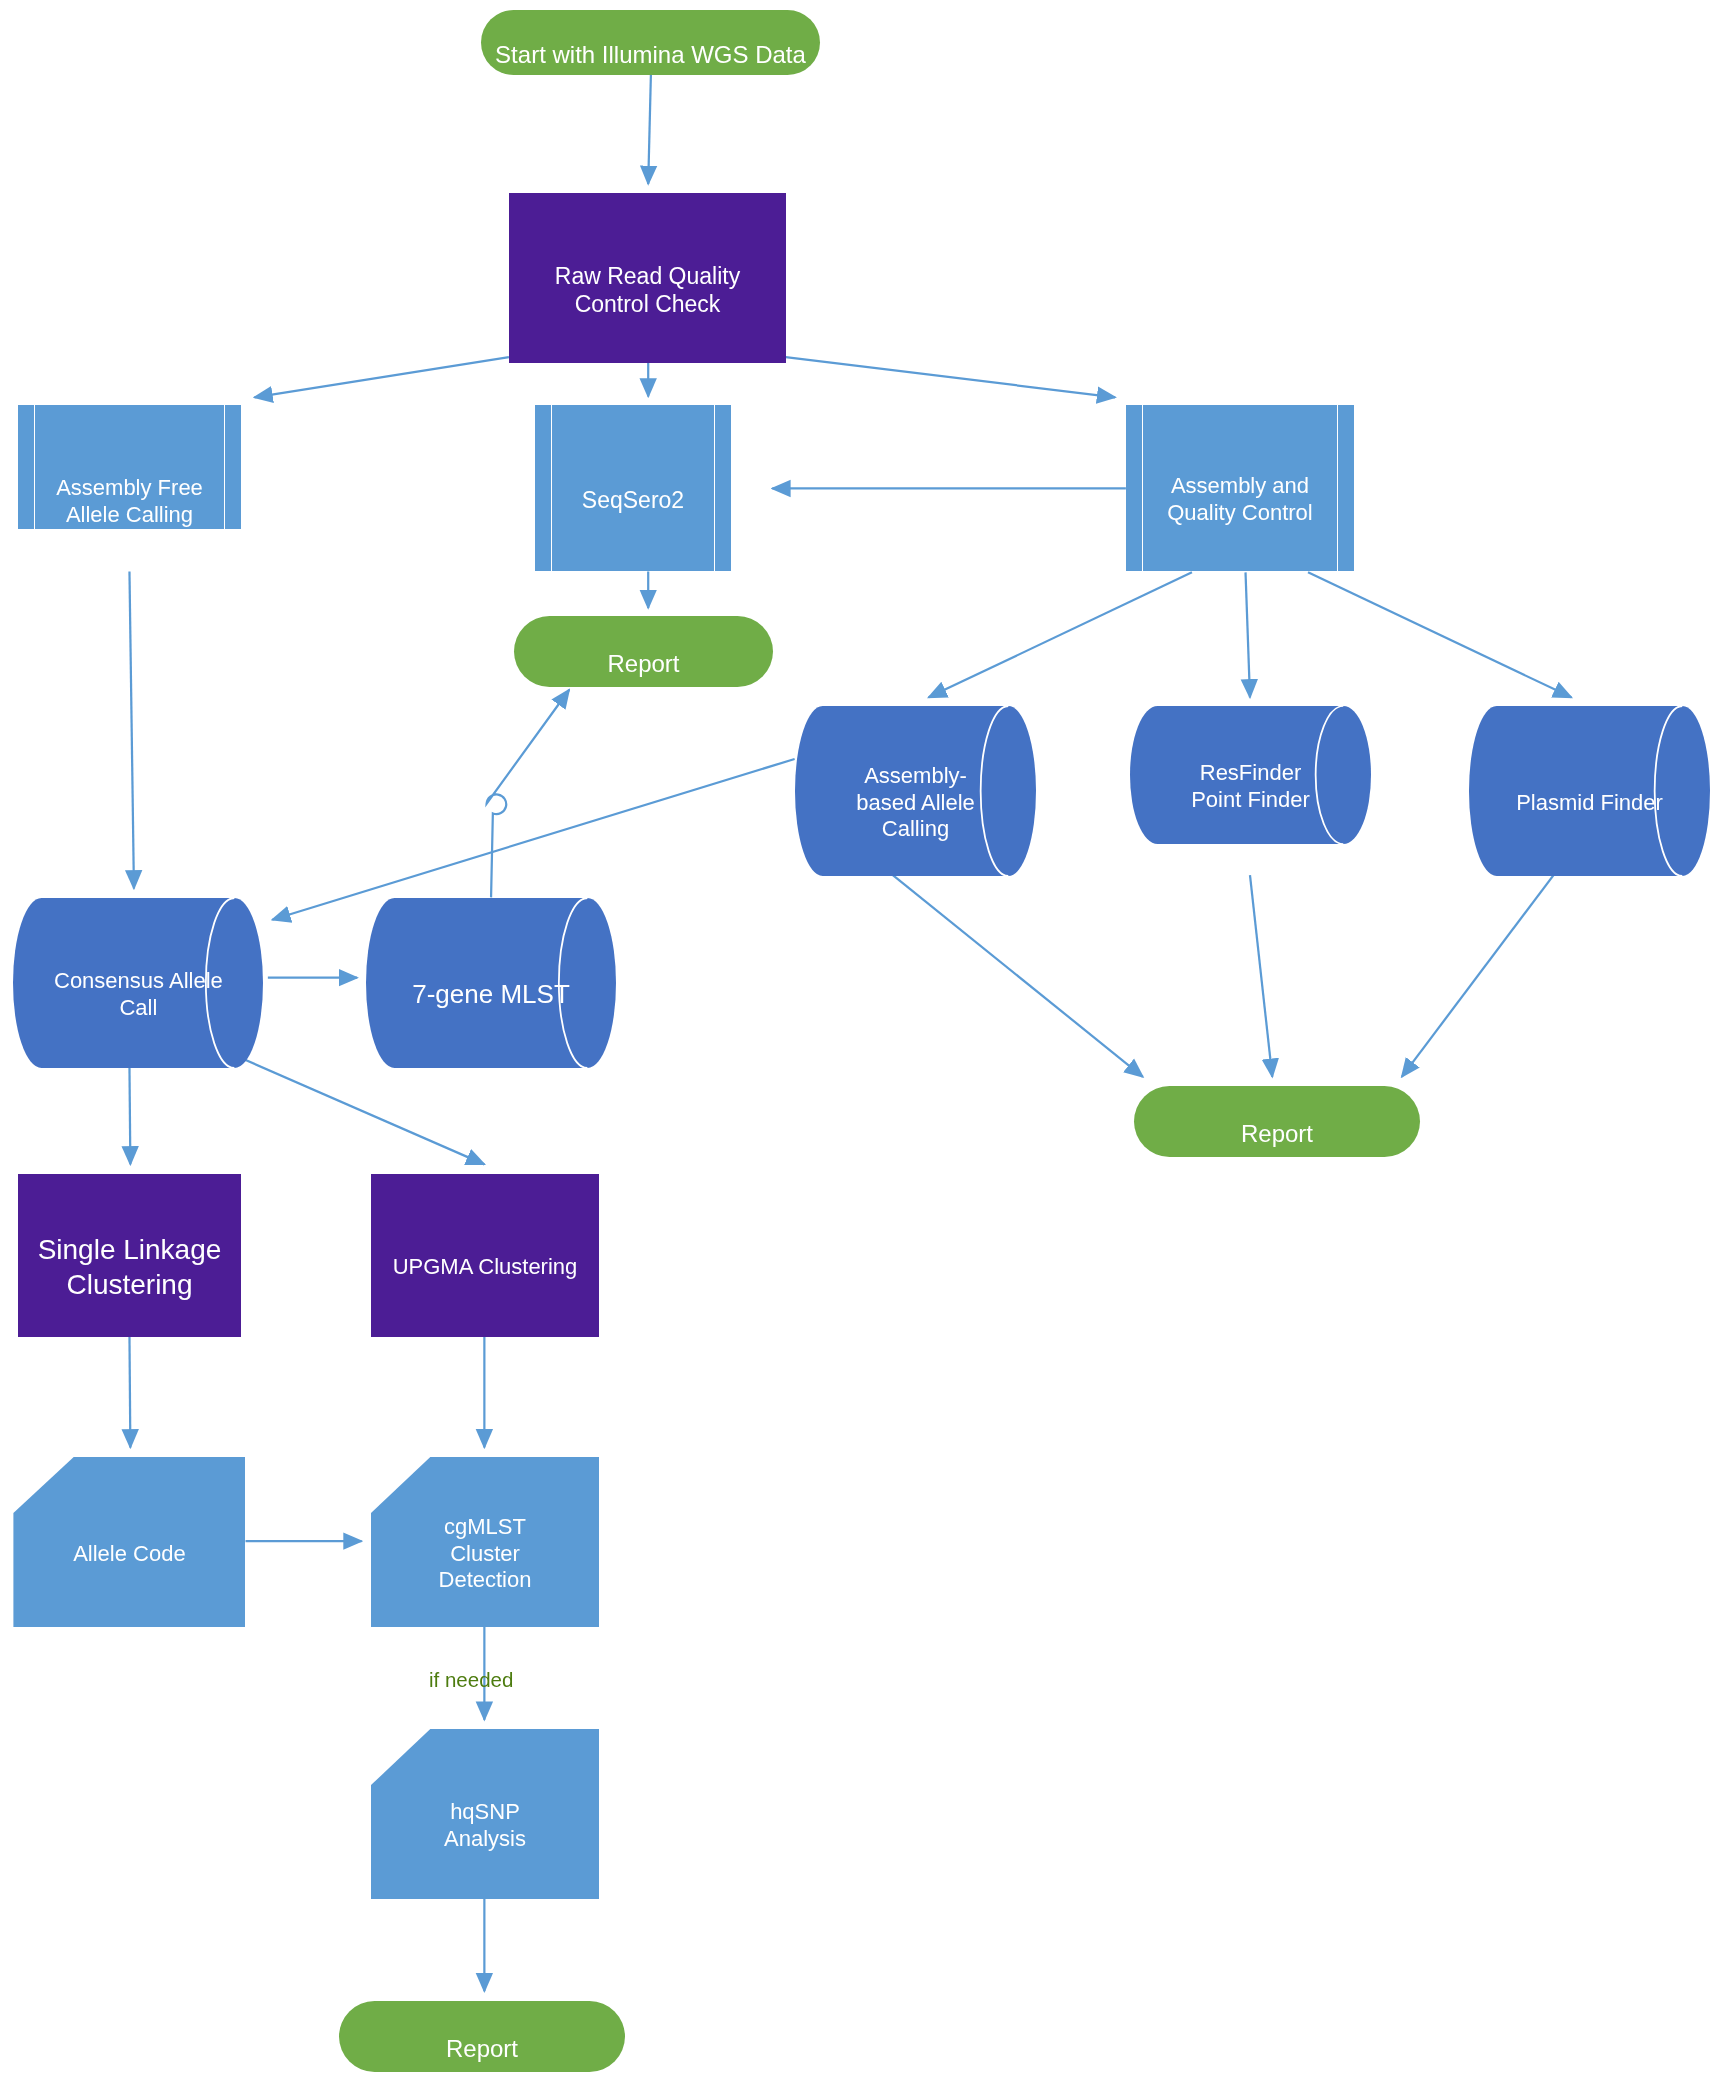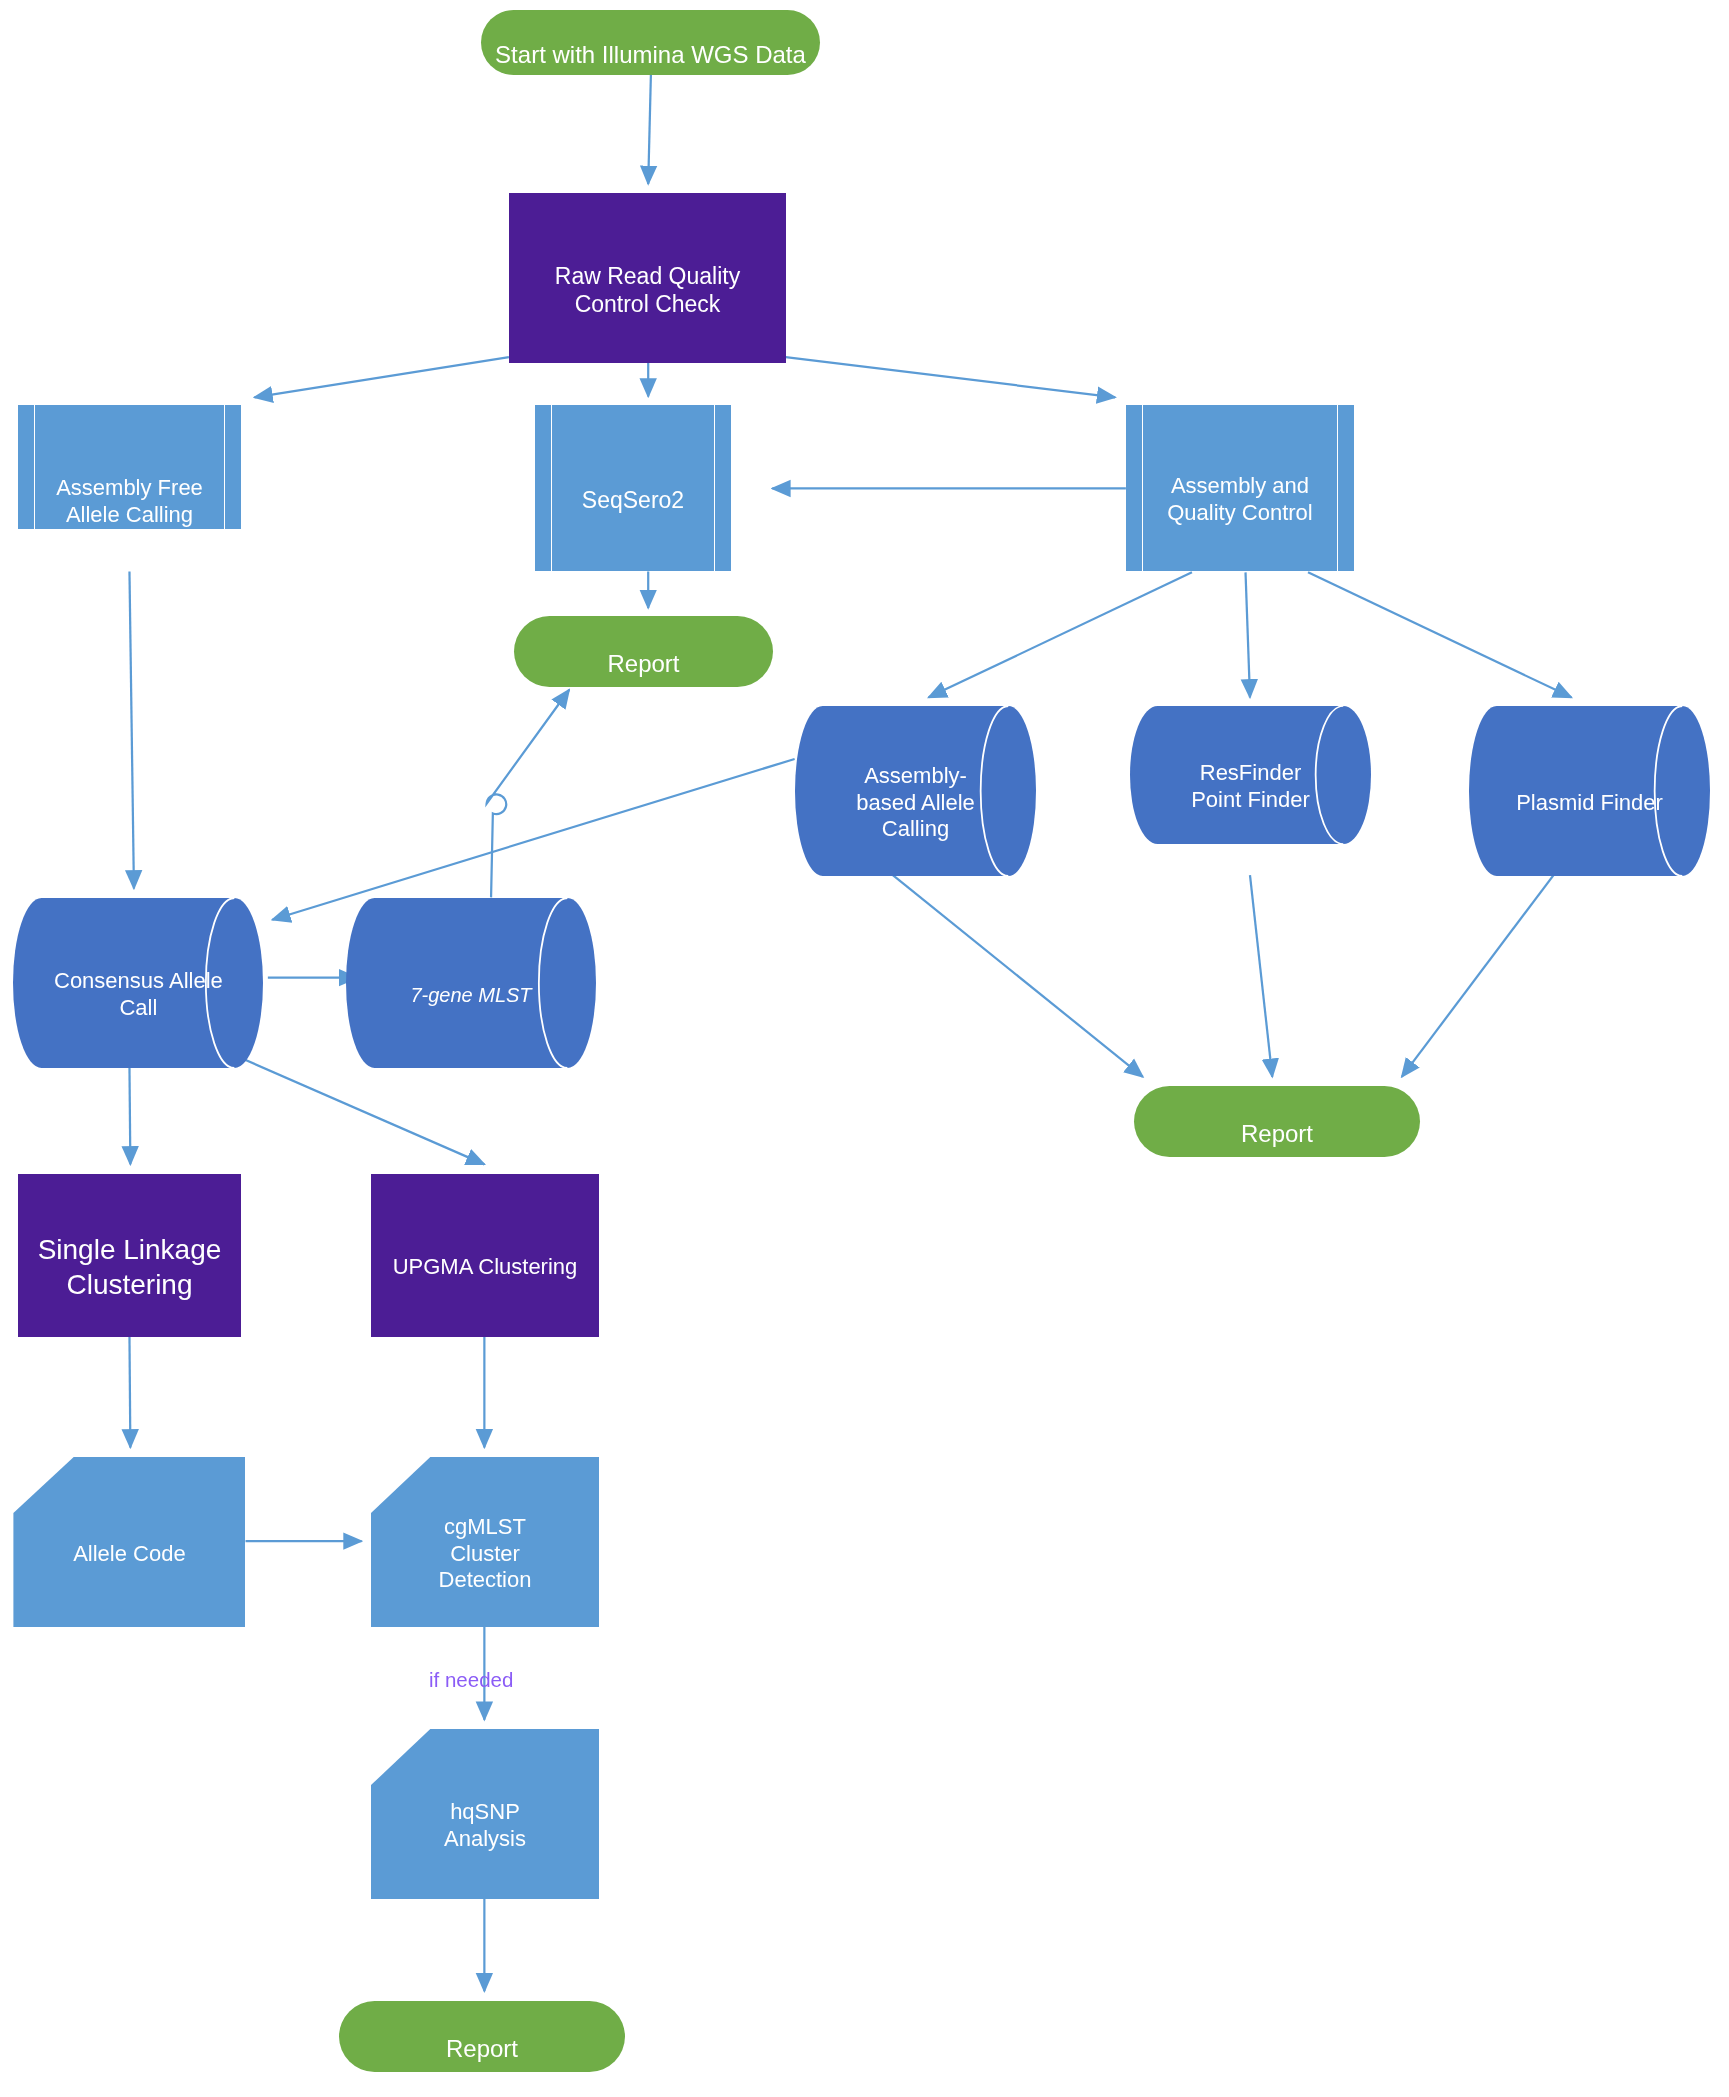--- a/index.html
+++ b/index.html
@@ -194,21 +194,21 @@
         <span class="lbl">Plasmid Finder</span>
       </div>
       <div class="node shape-cylinder" style="left: 13.4px; top: 898px; width: 250px; height: 170px; font-size: 22px;">
         <svg class="cyl-svg" viewBox="0 0 560 380" preserveAspectRatio="none">
           <path d="M64,0 L496,0 a64,190 0 0,1 0,380 L64,380 a64,190 0 0,1 0,-380 Z" fill="#4472c4"></path>
           <path d="M496,0 a64,190 0 0,0 0,380" fill="none" stroke="#ffffff" stroke-width="4"></path>
         </svg>
         <span class="lbl">Consensus Allele
 Call</span>
       </div>
-      <div class="node shape-cylinder" style="left: 346px; top: 898px; width: 250px; height: 170px; font-size: 20px; font-style: italic;">
+      <div class="node shape-cylinder" style="left: 366px; top: 898px; width: 250px; height: 170px; font-size: 26px;">
         <svg class="cyl-svg" viewBox="0 0 560 380" preserveAspectRatio="none">
           <path d="M64,0 L496,0 a64,190 0 0,1 0,380 L64,380 a64,190 0 0,1 0,-380 Z" fill="#4472c4"></path>
           <path d="M496,0 a64,190 0 0,0 0,380" fill="none" stroke="#ffffff" stroke-width="4"></path>
         </svg>
         <span class="lbl">7-gene MLST</span>
       </div>
       <div class="node shape-terminator" style="left: 1134px; top: 1086px; width: 286px; height: 71px; font-size: 24px;">
         <span class="lbl">Report</span>
       </div>
       <div class="node shape-process" style="left: 18px; top: 1174px; width: 223px; height: 163px; font-size: 28px;">
@@ -229,17 +229,17 @@
       <div class="node shape-card" style="left: 371px; top: 1729px; width: 228px; height: 170px; font-size: 22px;">
         <span class="lbl">hqSNP
 Analysis</span>
       </div>
       <div class="node shape-terminator" style="left: 339px; top: 2001px; width: 286px; height: 71px; font-size: 24px;">
         <span class="lbl">Report</span>
       </div>
     </div>
 
   <div id="edge-label-host">
-      <div class="edge-label" style="left: 429px; top: 1668px; font-size: 20.5px; color: #8b5cf6;">if needed</div>
+      <div class="edge-label" style="left: 429px; top: 1668px; font-size: 20.5px; color: #4d7c0f;">if needed</div>
     </div>
 
 </div>
 
 
 </body></html>

